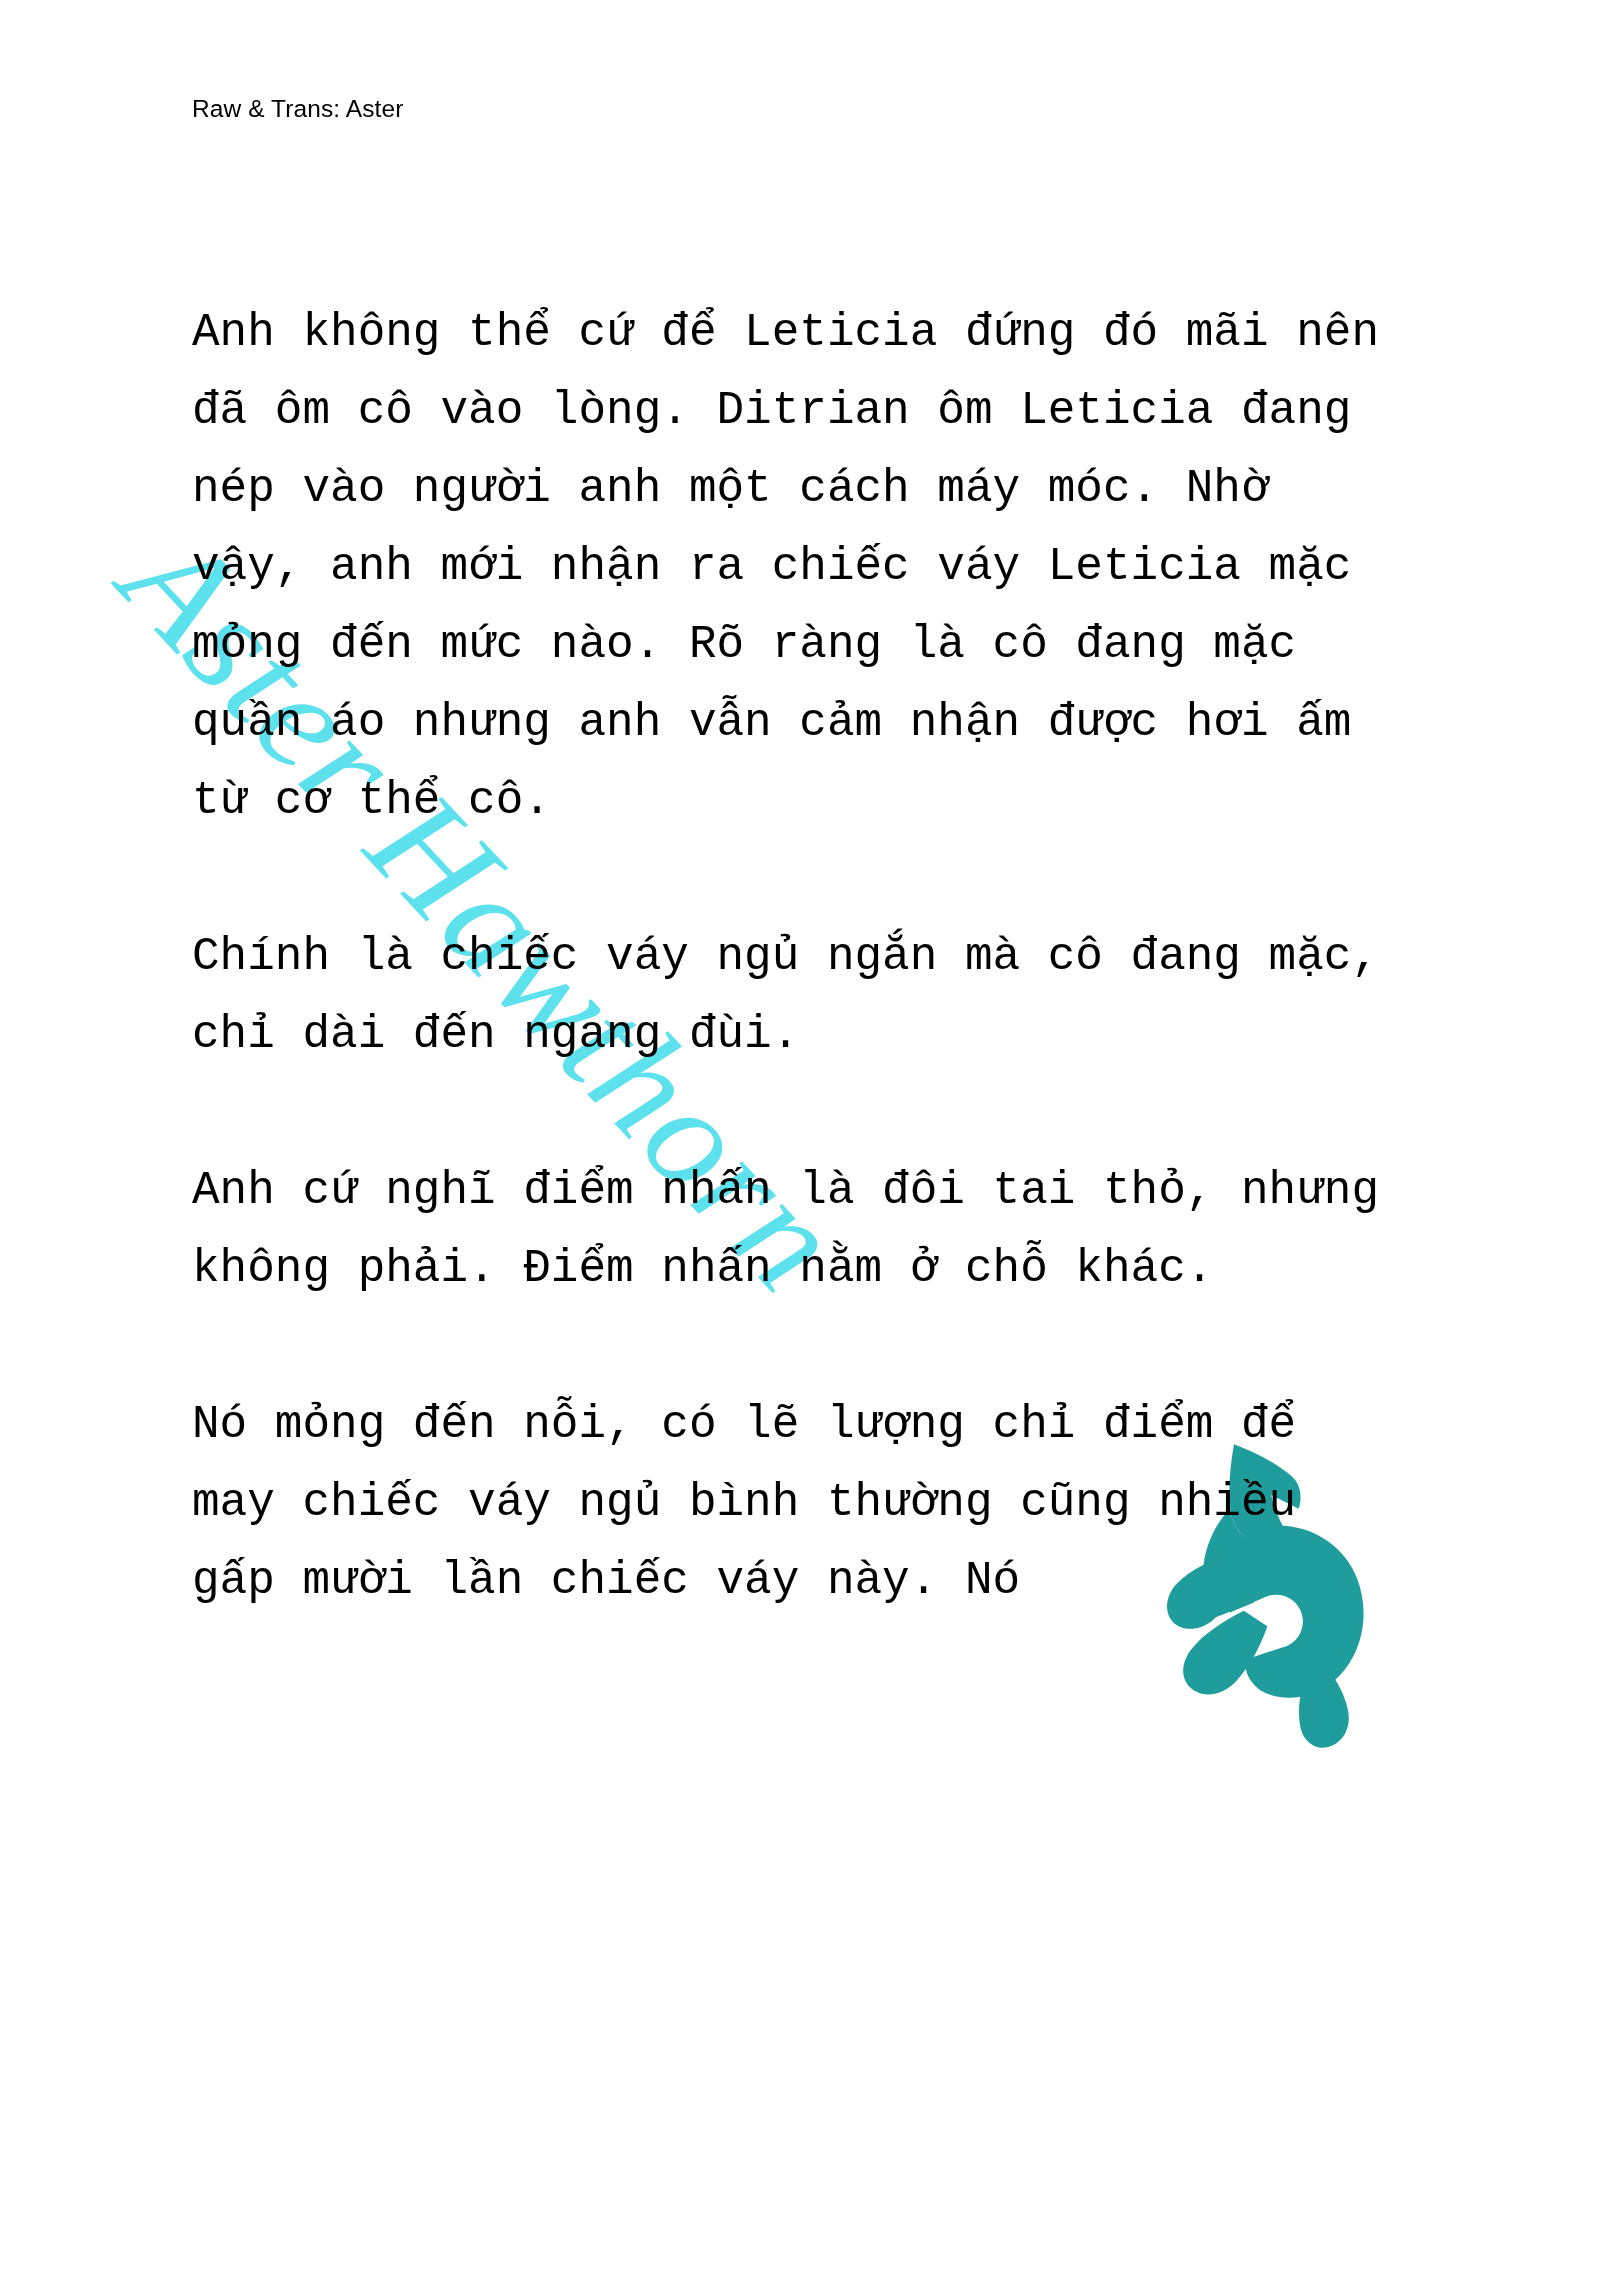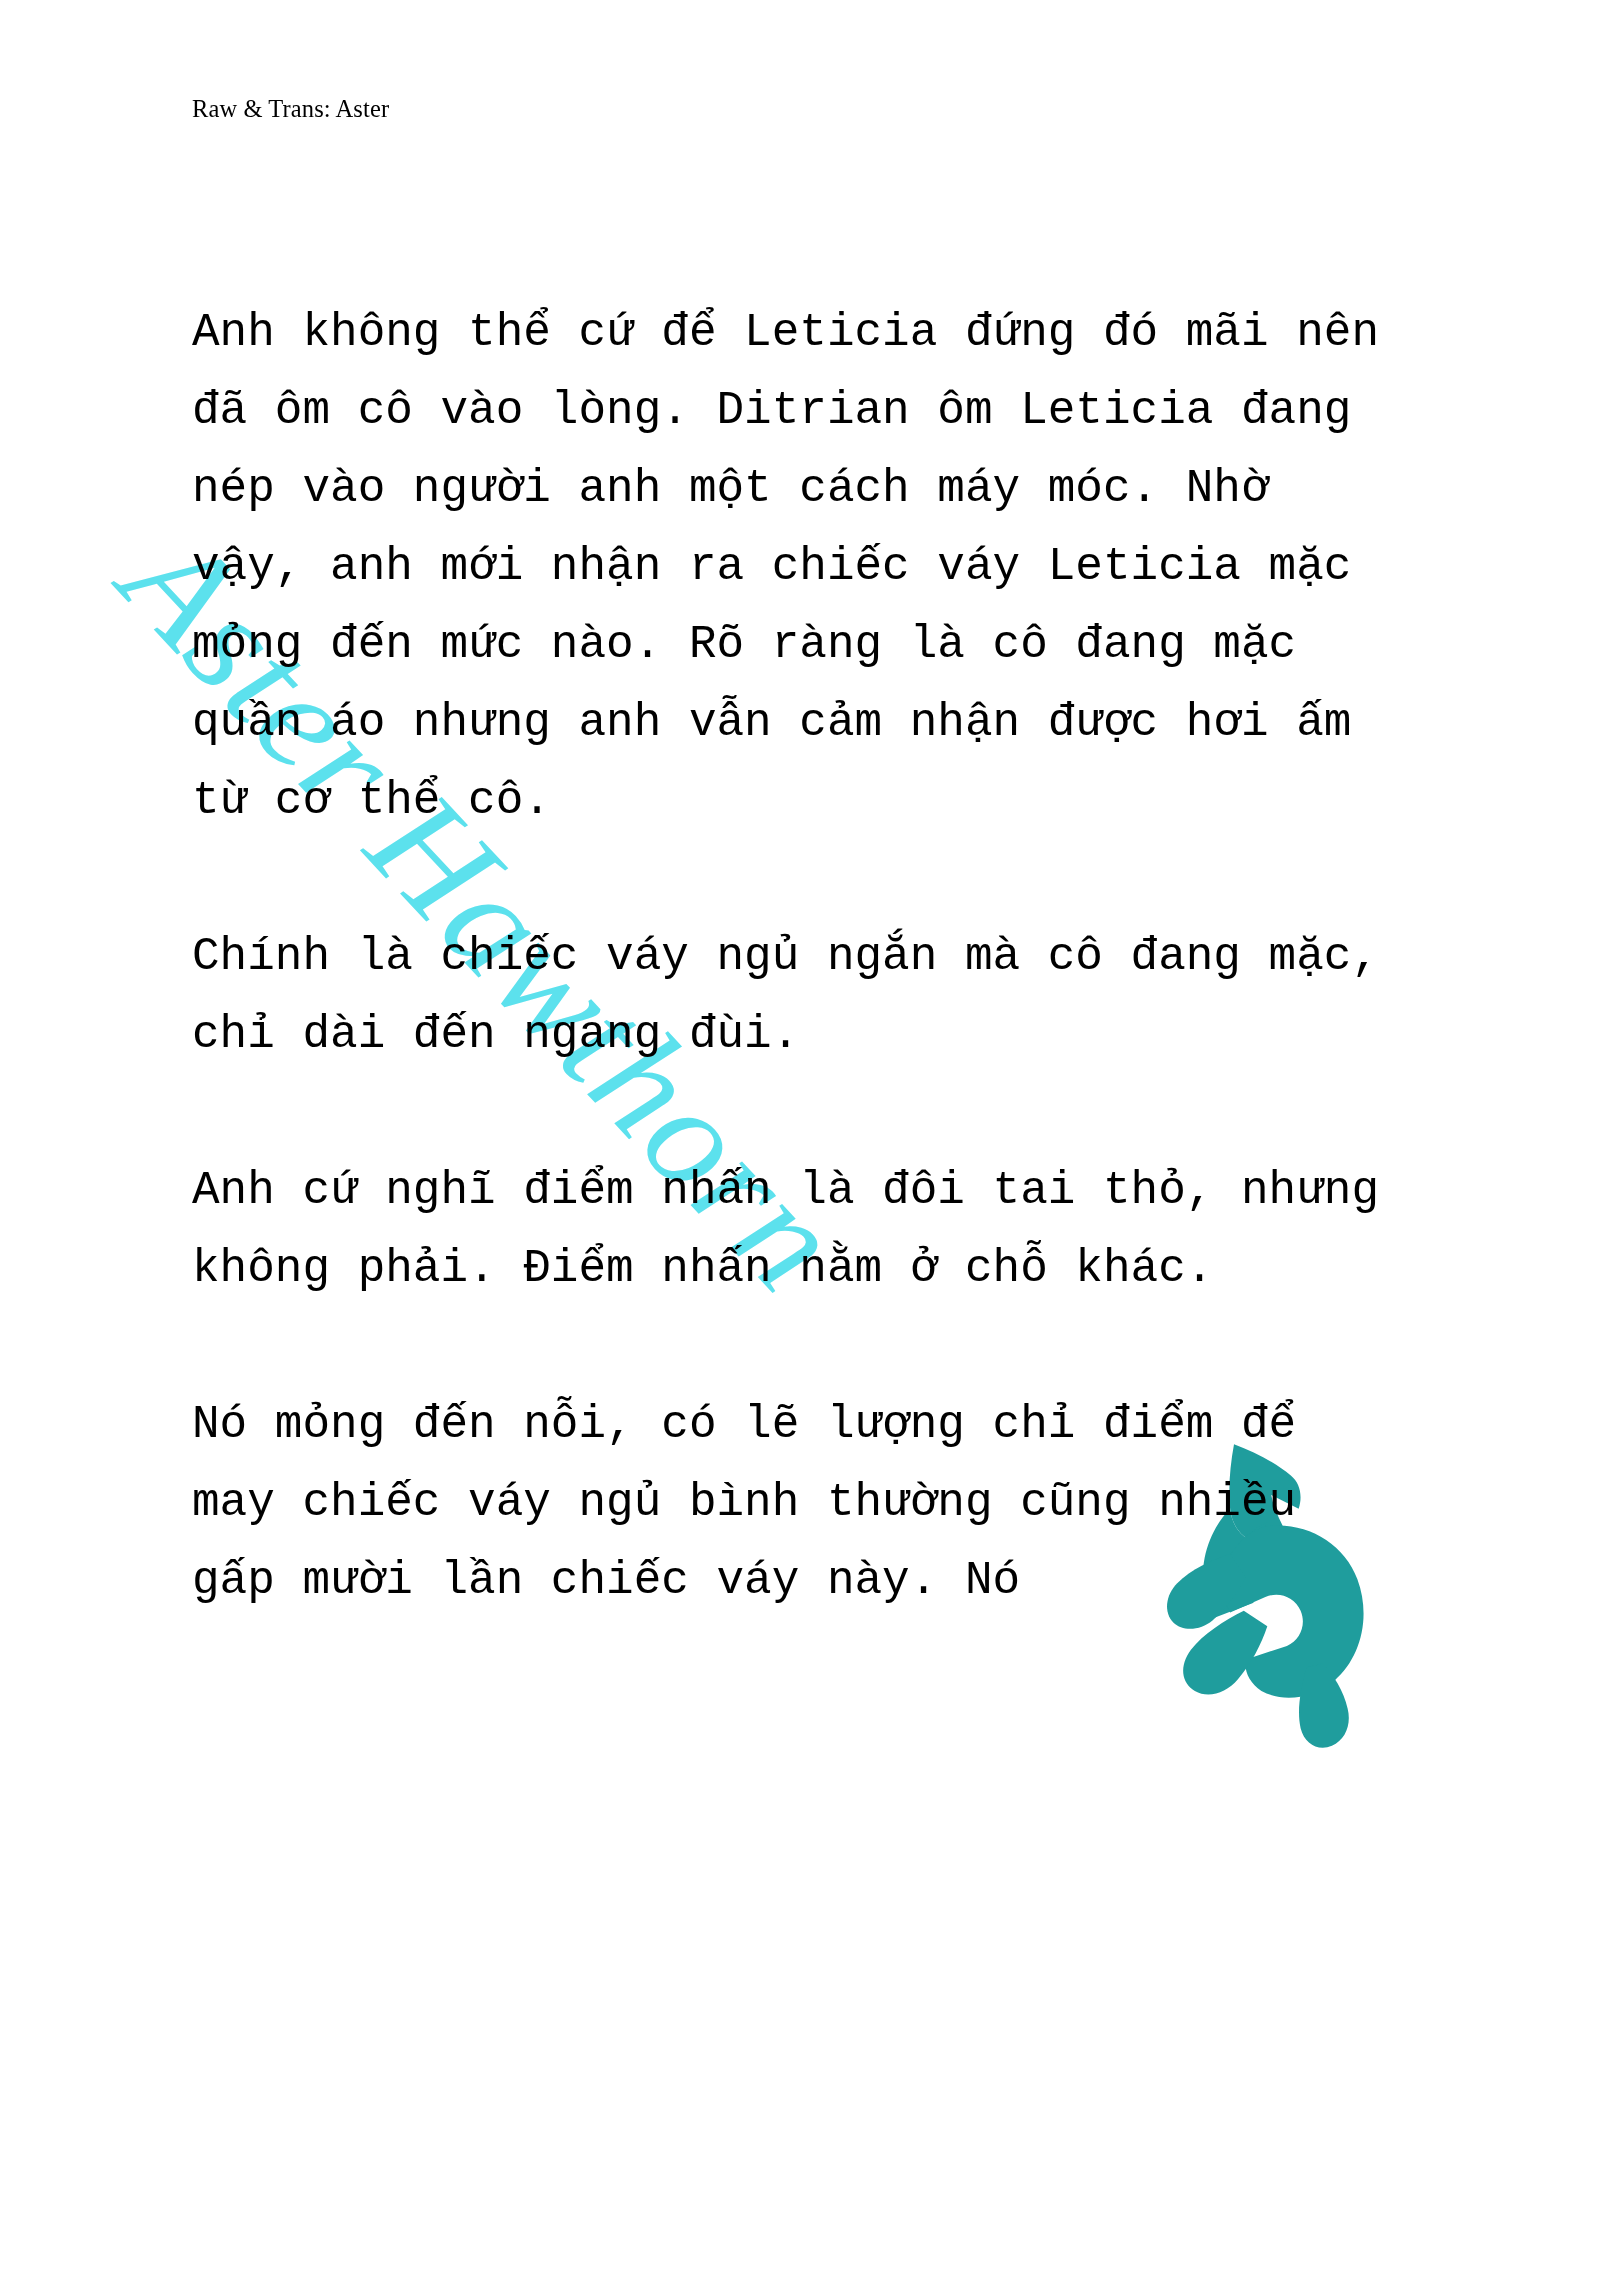--- a/index.html
+++ b/index.html
@@ -19,21 +19,21 @@
     position: absolute;
     inset: 0;
     background: #ffffff;
   }
 
   
   #header {
     position: absolute;
     left: 192px;
     top: 93px;
-    font-family: Liberation Serif, serif;
+    font-family: Liberation Sans, sans-serif;
     font-size: 24.5px;
     line-height: 31px;
     color: #000000;
     letter-spacing: 0.1px;
     white-space: nowrap;
   }
 
   
   #content {
     position: absolute;

